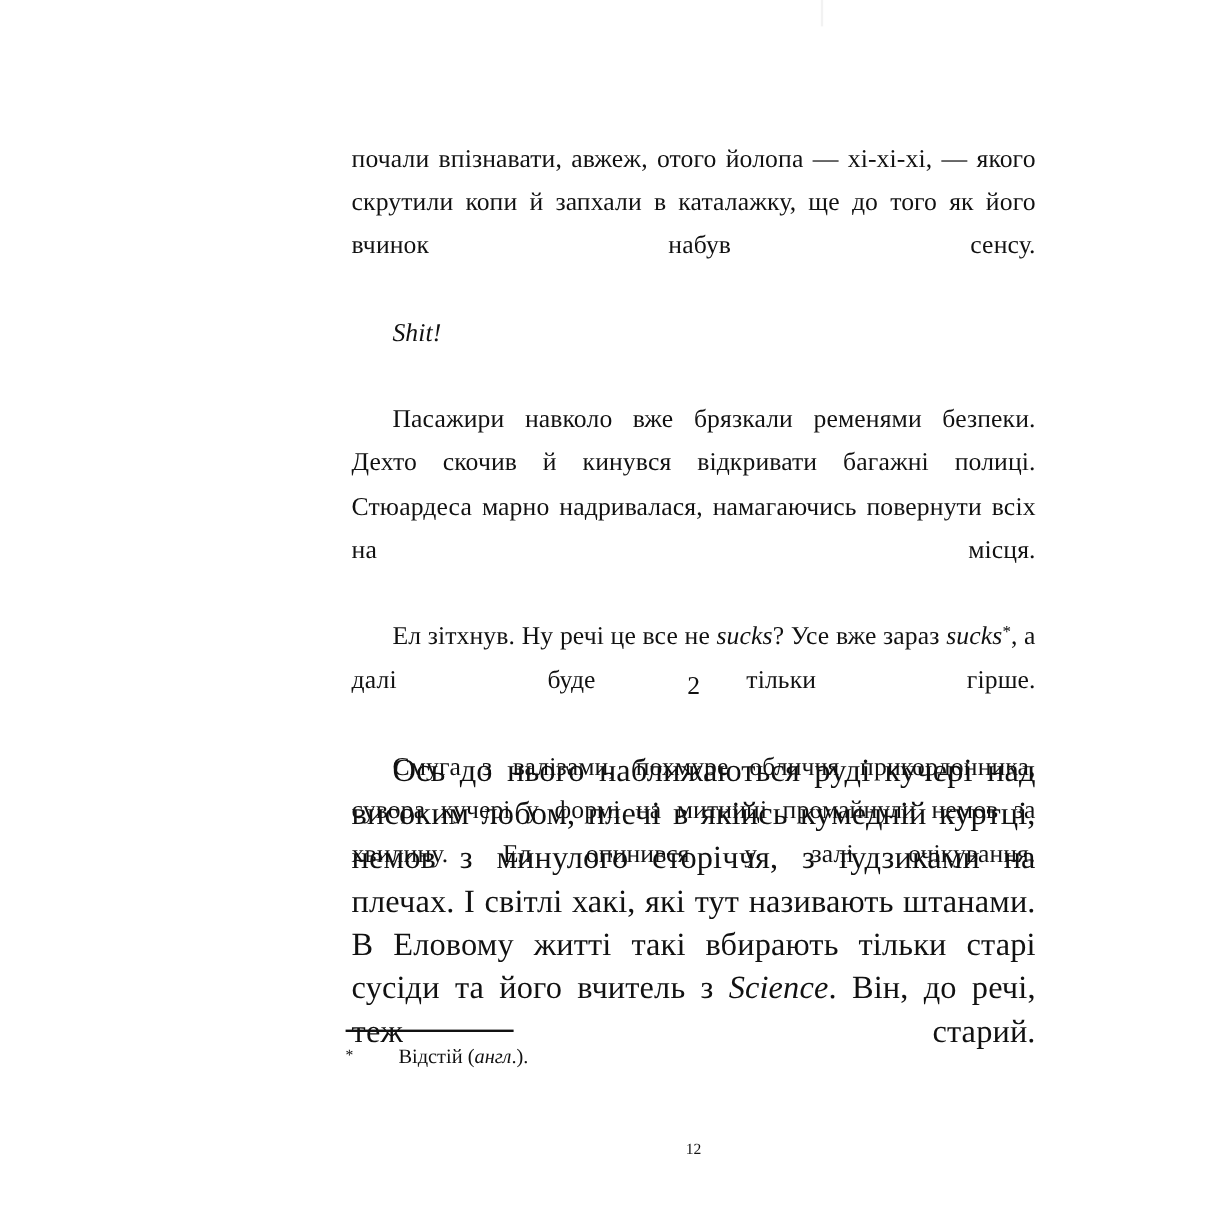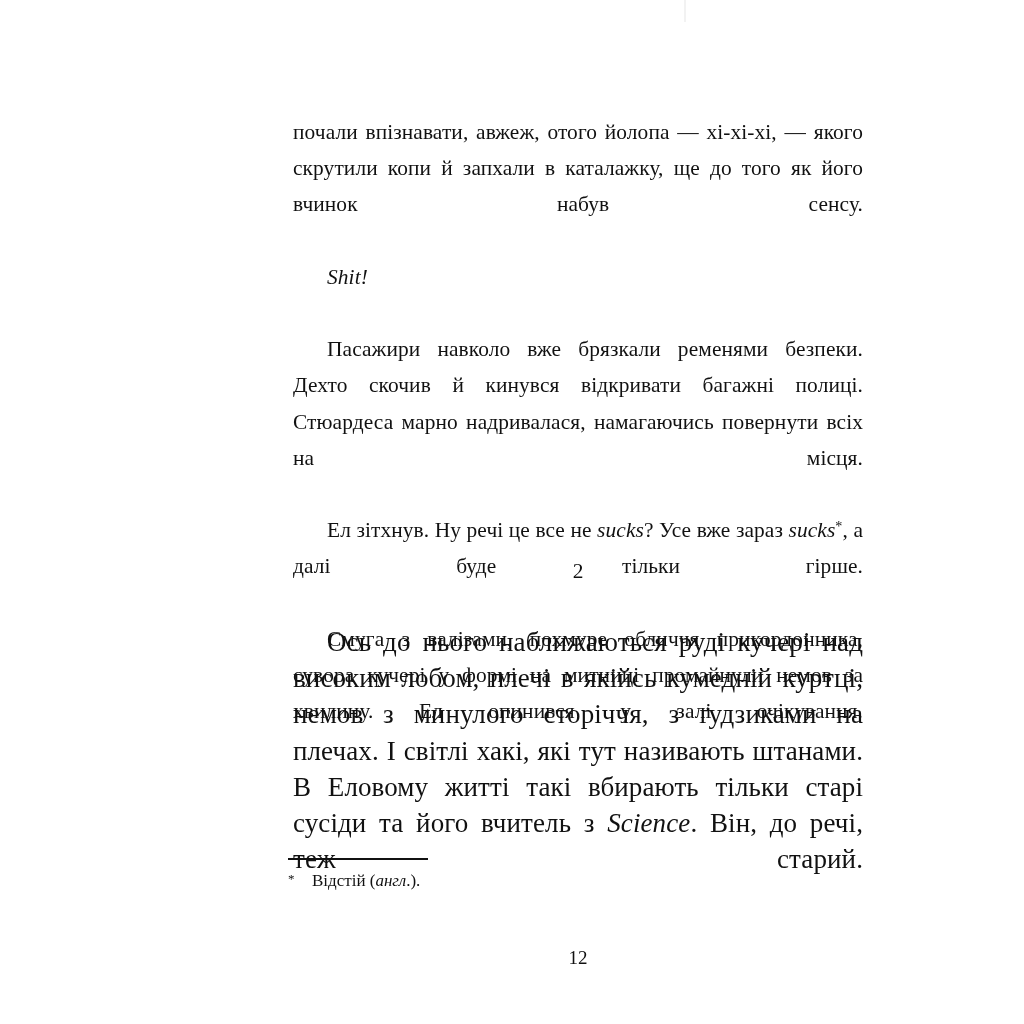--- a/index.html
+++ b/index.html
@@ -114,30 +114,31 @@
   }
   .footnote-marker {
     width: 24px;
     flex: 0 0 24px;
     font-size: 13px;
     line-height: 16px;
     padding-top: 1px;
   }
   .footnote-text {
     flex: 1 1 auto;
+    margin-left: 20px;
   }
 
   
   .folio {
     position: absolute;
     left: 277px;
     top: 946px;
     width: 570px;
     text-align: center;
-    font-size: 19px;
+    font-size: 13px;
     line-height: 24px;
     color: #111111;
   }
 
   
   .scan-artifact {
     position: absolute;
     left: 668px;
     top: 0px;
     width: 2px;

